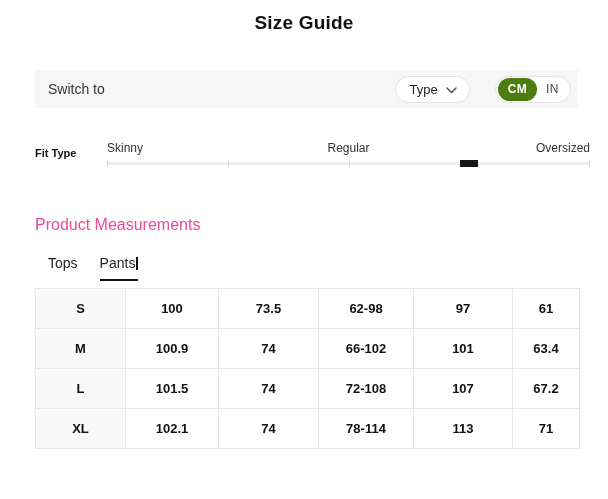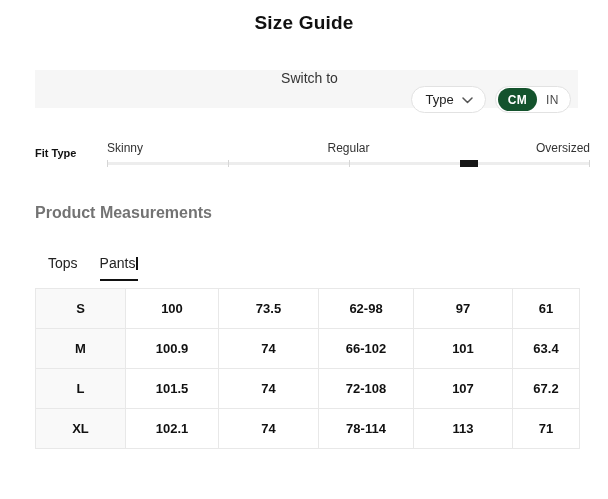--- a/index.html
+++ b/index.html
@@ -12,58 +12,57 @@
   .title {
     position: absolute; top: 12px; left: 0; right: 0;
     text-align: center; font-size: 19px; font-weight: 700; color: #111;
     letter-spacing: .2px;
   }
   
   .switch-bar {
     position: absolute; left: 35px; top: 70px; width: 543px; height: 38px;
     background: #f6f6f6; display: flex; align-items: center;
     padding: 0 7px 0 13px;
-    flex-direction: column;
   }
   .switch-label { font-size: 14px; color: #333; }
-  .controls { margin-left: auto; display: flex; align-items: center; gap: 9px; }
+  .controls { margin-left: auto; display: flex; align-items: center; gap: 25px; }
   .type-pill {
     display: inline-flex; align-items: center; gap: 8px; height: 27px;
     padding: 0 12px 0 14px; background: #fff; border: 1px solid #e2e2e2;
     border-radius: 15px; font-size: 13px; color: #222; cursor: pointer;
   }
   .chev { display: inline-block; }
   .unit-toggle {
     display: inline-flex; align-items: center; height: 27px; background: #fff;
     border: 1px solid #e2e2e2; border-radius: 15px; padding-left: 2px;
     cursor: pointer;
   }
   .unit-cm {
     display: inline-flex; align-items: center; height: 23px; padding: 0 10px;
-    border-radius: 12px; background: #14532d; color: #fff;
+    border-radius: 12px; background: #4d7c0f; color: #fff;
     font-weight: 700; font-size: 12px; letter-spacing: .3px;
   }
   .unit-in { padding: 0 11px 0 9px; font-size: 12px; color: #4a4a4a; letter-spacing: .5px; }
   
   .fit-label { position: absolute; left: 35px; top: 147px; font-size: 11px; font-weight: 700; color: #111; }
   .slider { position: absolute; left: 107px; top: 141px; width: 483px; height: 32px; }
   .slider-labels { position: relative; height: 14px; font-size: 12px; color: #333; }
   .sl-left  { position: absolute; left: 0; top: 0; }
   .sl-mid   { position: absolute; left: 50%; top: 0; transform: translateX(-50%); }
   .sl-right { position: absolute; right: 0; top: 0; }
   .track { position: absolute; left: 0; right: 0; top: 21px; height: 3px; background: #ededed; }
   .tick { position: absolute; top: -2px; width: 1px; height: 7px; background: #d6d6d6; }
   .tick.t0  { left: 0; }
   .tick.t25 { left: 25%; }
   .tick.t50 { left: 50%; }
   .tick.t75 { left: 75%; }
   .tick.t100{ left: calc(100% - 1px); }
   .thumb { position: absolute; top: -2px; width: 18px; height: 7px; background: #161616; }
   
-  .section-heading { position: absolute; left: 35px; top: 204px; font-size: 16px; font-weight: 700; color: #737373; }
+  .section-heading { position: absolute; left: 35px; top: 216px; font-size: 16px; font-weight: 400; color: #ec4899; }
   .tabs { position: absolute; left: 48px; top: 255px; display: flex; gap: 22px; font-size: 14px; color: #222; }
   .tab { padding-bottom: 8px; cursor: pointer; }
   .tab.active { border-bottom: 2px solid #111; }
   .caret { display: inline-block; width: 2px; height: 13px; background: #111; vertical-align: -2px; margin-left: 1px; }
   
   table.size-table {
     position: absolute; left: 35px; top: 288px; width: 544px;
     border-collapse: collapse; table-layout: fixed;
     text-align: center; font-size: 13px; color: #111;
   }

